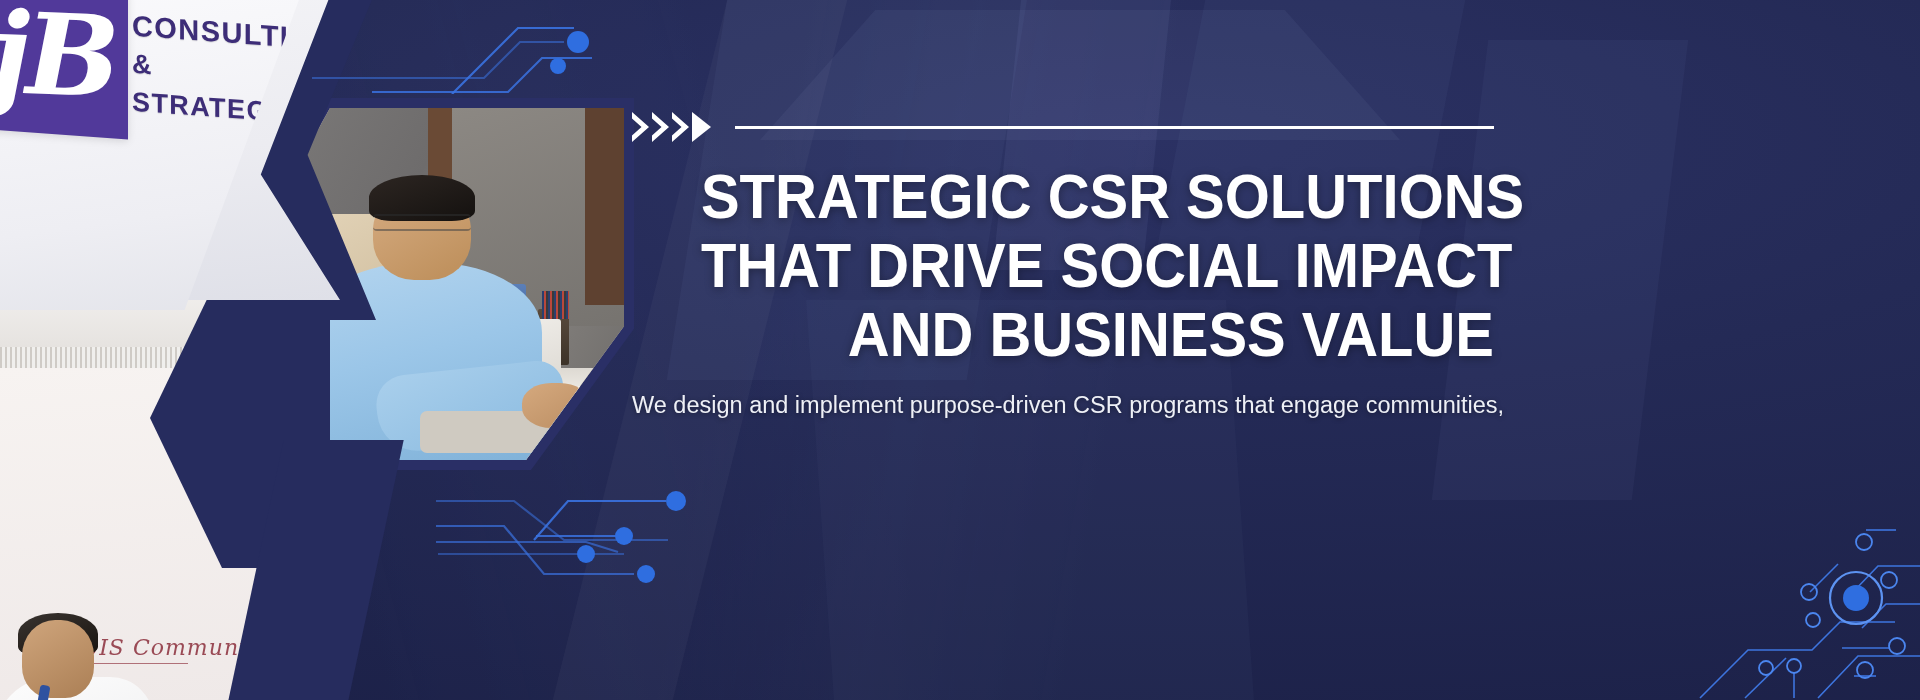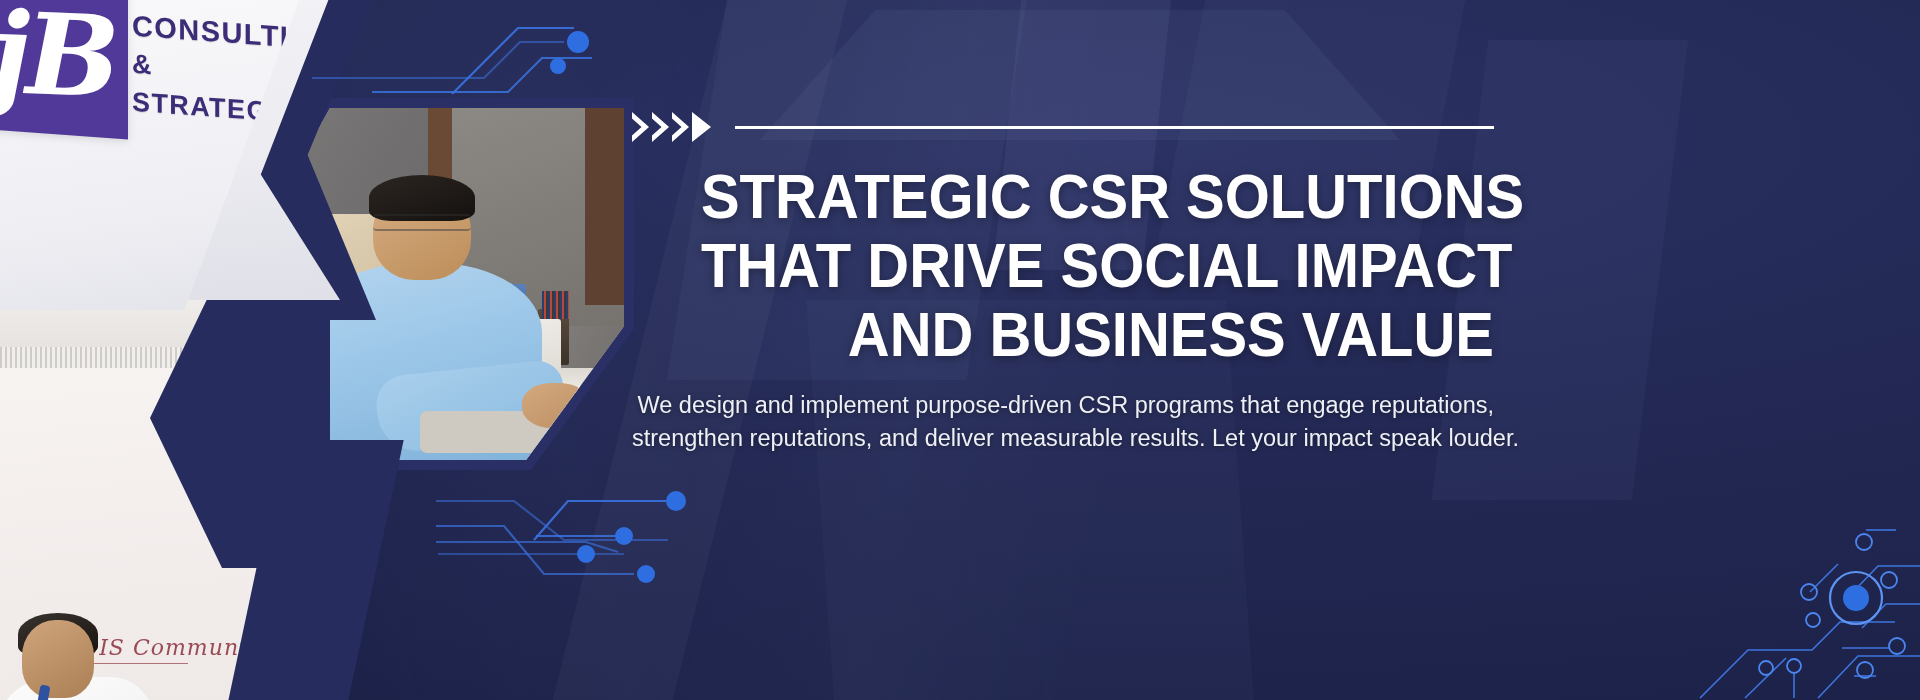--- a/index.html
+++ b/index.html
@@ -354,18 +354,17 @@
       <div class="rule"></div>
     </div>
 
     <h1 class="headline">
       <span>STRATEGIC CSR SOLUTIONS</span>
       <span>THAT DRIVE SOCIAL IMPACT</span>
       <span>AND BUSINESS VALUE</span>
     </h1>
 
     <p class="subcopy">
-      <span>We design and implement purpose-driven CSR programs that engage reputations,</span>
-      <span>strengthen reputations, and deliver measurable results. Let your impact speak louder.</span>
+      <span>We design and implement purpose-driven CSR programs that engage communities,</span>
     </p>
 
   </div>
 </div>
 
 </body></html>

